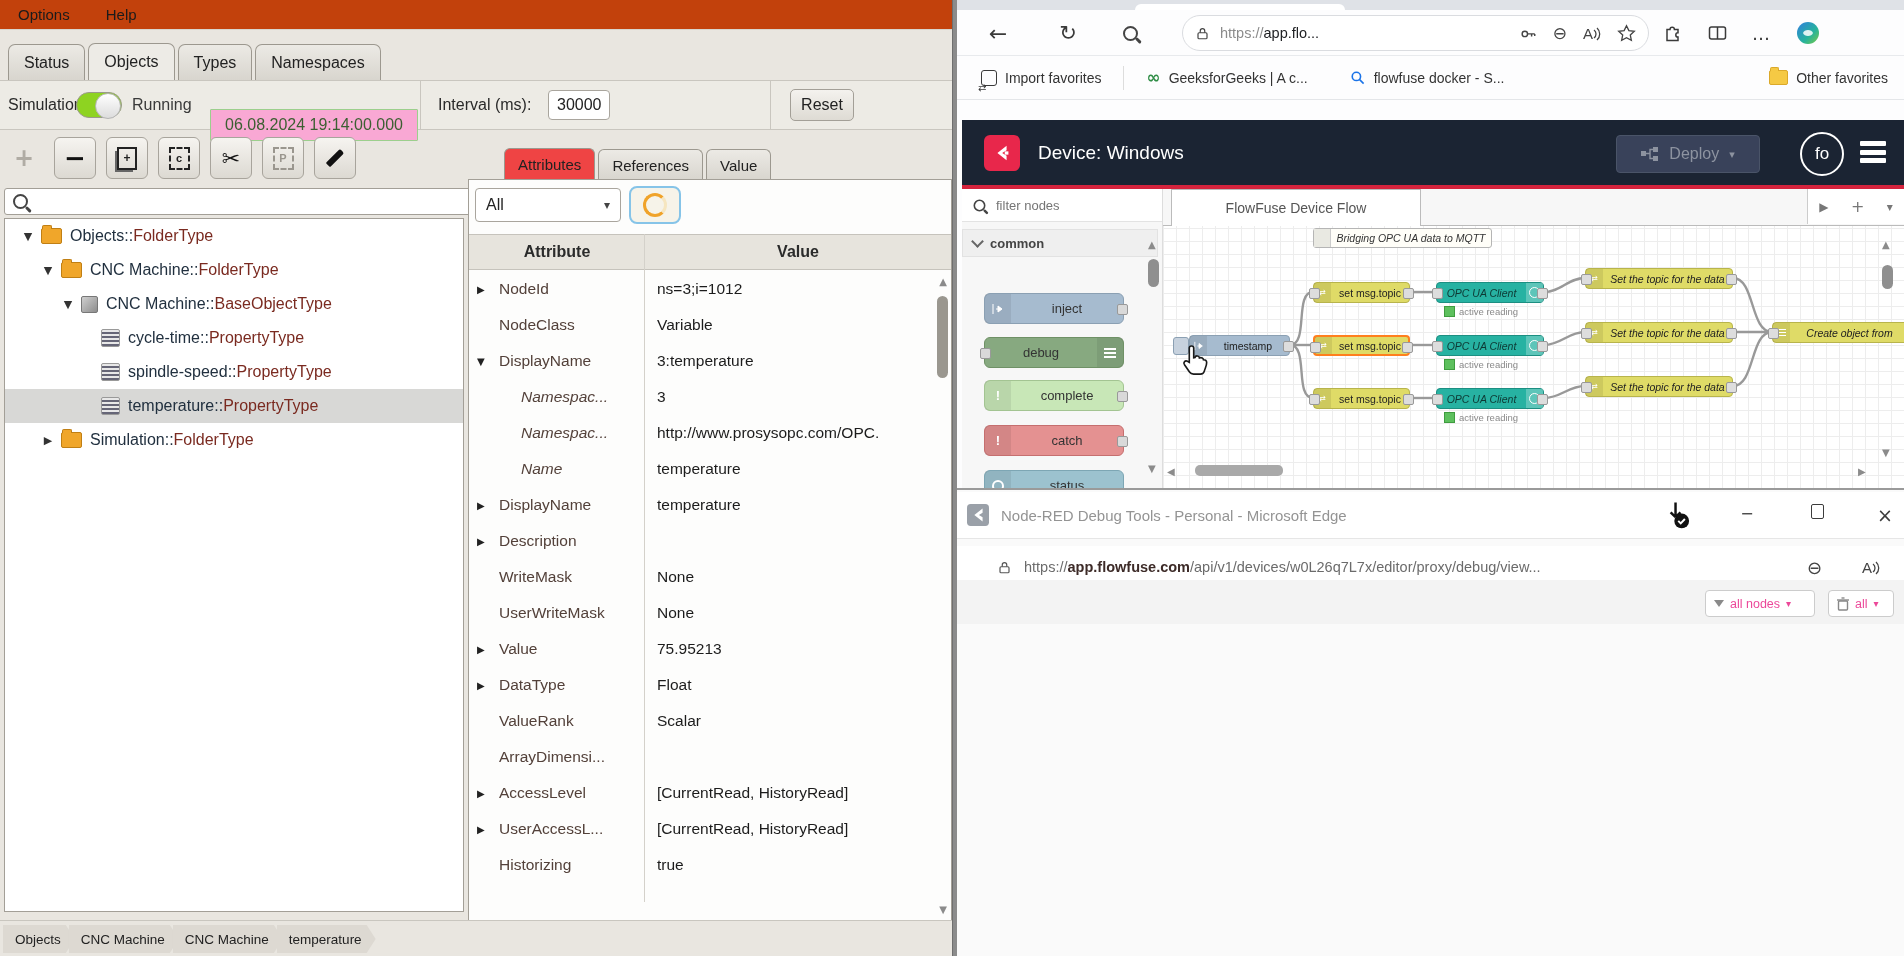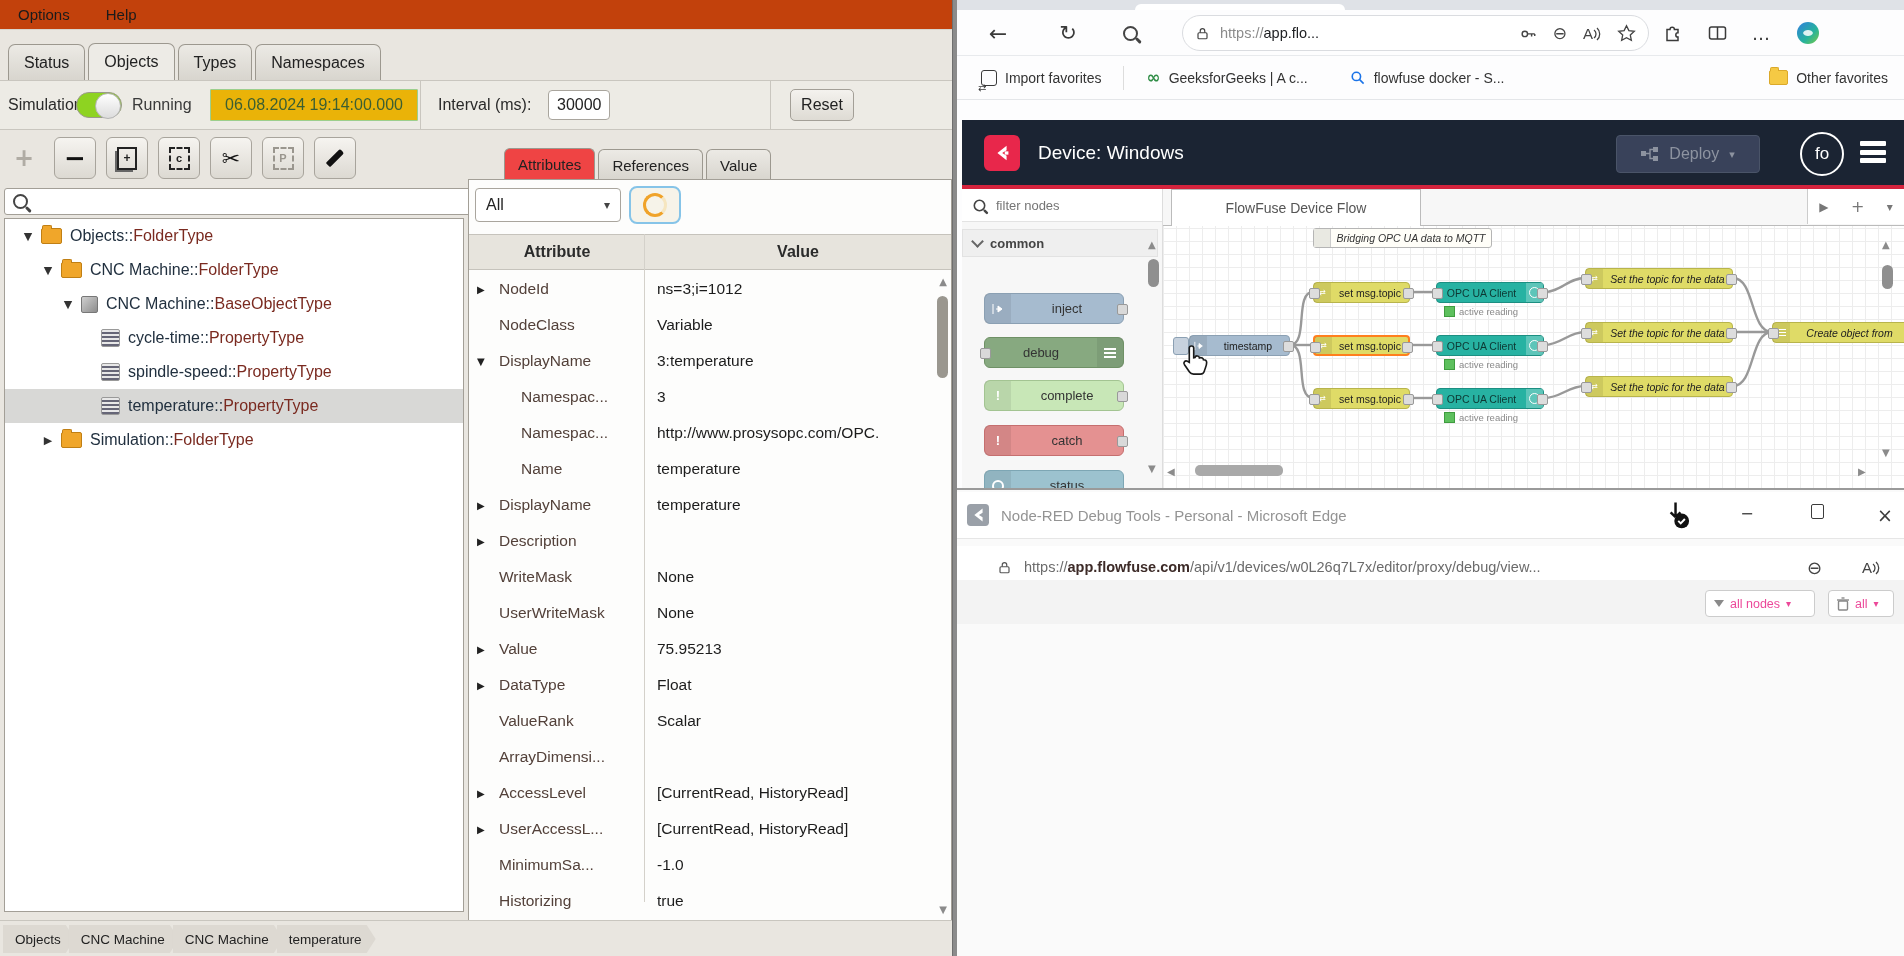--- a/index.html
+++ b/index.html
@@ -16,22 +16,22 @@
   .opc-tabs{left:8px;top:38px;height:42px;display:flex;align-items:flex-end;gap:3px;}
   .opc-tab{padding:9px 15px 8px;background:linear-gradient(#eceae5,#d8d5ce);border:1px solid #9c988f;
            border-bottom:none;border-radius:7px 7px 0 0;font-size:16px;color:#222;cursor:default;}
   .opc-tab.active{background:#edebe6;padding-bottom:10px;margin-bottom:-1px;}
   .opc-simbar{left:0;top:80px;width:100%;height:50px;background:#edebe5;
               border-top:1px solid #c9c6bf;border-bottom:1px solid #c9c6bf;}
   .simlabel{font-size:16px;color:#2a2a2a;}
   .toggle{width:46px;height:26px;border-radius:13px;background:#8ed321;border:1px solid #9a9a8a;position:relative;}
   .toggle .knob{position:absolute;right:0px;top:0px;width:24px;height:24px;border-radius:50%;
                 background:linear-gradient(#fff,#dcdcdc);border:1px solid #b5b5b5;}
-  .timepill{background:#eab308;border:1px solid #9ccf8d;border-radius:1px;height:32px;
-            display:flex;align-items:center;padding:0 14px;font-size:16px;color:#3c5f32;}
+  .timepill{background:#f9a8d4;border:1px solid #9ccf8d;border-radius:1px;height:32px;
+            display:flex;align-items:center;padding:0 14px;font-size:16px;color:#3c5f32;margin-top:20px;}
   .vline{width:1px;background:#c9c6bf;top:81px;height:48px;}
   .numinput{background:#fff;border:1px solid #a9a59d;border-radius:4px;height:30px;font-size:16px;
             color:#222;display:flex;align-items:center;padding:0 8px;}
   .opc-btn{background:linear-gradient(#f4f2ee,#dedbd4);border:1px solid #a39f97;border-radius:5px;
            height:32px;display:flex;align-items:center;justify-content:center;font-size:16px;padding:0 14px;}
   .tool{width:40px;height:40px;border-radius:6px;background:linear-gradient(#f6f4f0,#dcd9d2);
         border:1px solid #a8a49c;display:flex;align-items:center;justify-content:center;}
   .tool.flat{background:none;border:none;}
   .dashbox{width:17px;height:19px;border:2px dashed #222;font-size:11px;font-weight:bold;color:#222;
            display:flex;align-items:center;justify-content:center;}
@@ -67,21 +67,21 @@
   .dropdown{left:6px;top:8px;width:146px;height:34px;background:#fff;border:1px solid #a9a59d;border-radius:4px;
             display:flex;align-items:center;padding:0 10px;font-size:16px;justify-content:space-between;}
   .refreshbtn{left:160px;top:6px;width:52px;height:38px;border:2px solid #86c4e8;border-radius:8px;
               background:#f6f3e9;display:flex;align-items:center;justify-content:center;}
   .refresh-ring{width:18px;height:18px;border:3.5px solid #f0a32a;border-radius:50%;border-right-color:#f6e6c0;}
   .theader{left:0;top:54px;width:482px;height:36px;background:#e7e4dd;border-top:1px solid #c6c3bc;
            border-bottom:1px solid #c6c3bc;display:flex;font-weight:bold;font-size:16px;color:#2b2b2b;}
   .arow{height:36px;display:flex;align-items:center;font-size:15.5px;}
   .acaret{width:22px;padding-left:8px;font-size:10px;color:#222;}
   .aname{width:146px;color:#53413a;overflow:hidden;white-space:nowrap;}
-  .aname.ind{padding-left:22px;width:124px;}
+  .aname.ind{padding-left:22px;width:124px;font-style:italic;}
   .avalue{padding-left:12px;color:#1c1c1c;white-space:nowrap;overflow:hidden;flex:1;}
   .coldiv{left:175px;top:54px;width:1px;height:668px;background:#d4d1ca;}
   .sthumb{background:#9a978f;border-radius:6px;}
   .crumbbar{left:0;top:920px;width:952px;height:36px;background:#e9e6e0;border-top:1px solid #c9c6bf;}
   .crumb{height:28px;background:#ddd9d2;display:flex;align-items:center;font-size:13.5px;color:#222;
          padding:0 14px 0 12px;margin-right:-6px;filter:drop-shadow(1px 1px 1px #b3afa7);
          clip-path:polygon(0 0,calc(100% - 9px) 0,100% 50%,calc(100% - 9px) 100%,0 100%);}
   
   #divider{left:952px;top:0;width:5px;height:956px;background:#8b8b8b;border-left:1px solid #6f6f6f;}
   
@@ -137,21 +137,21 @@
   .ftab-controls{position:absolute;right:0;top:0;width:96px;height:35px;background:#fff;border-left:1px solid #ccc;
                  display:flex;align-items:center;justify-content:space-around;color:#777;font-size:12px;}
   .flow{position:absolute;left:0;top:36px;width:741px;height:263px;}
   .fnode{position:absolute;height:21px;border-radius:4px;border:1px solid;font-size:10.5px;color:#222;
          display:flex;align-items:center;box-sizing:border-box;white-space:nowrap;}
   .fnode .fi{width:17px;height:100%;background:rgba(0,0,0,0.08);display:flex;align-items:center;justify-content:center;
              color:#fff;font-size:9px;flex:0 0 auto;}
   .fnode .fl{flex:1;text-align:center;padding:0 4px;overflow:hidden;}
   .yellow{background:#dfdb67;border-color:#b8b44c;}
   .yellow.sel{border:2px solid #ff7f1e;}
-  .teal{background:#27b2a2;border-color:#1d8f82;color:#0d3833;}
+  .teal{background:#27b2a2;border-color:#1d8f82;color:#0d3833;font-style:italic;}
   .injectn{background:#a6bbcf;border-color:#8ba0b3;}
   .fport{position:absolute;width:9px;height:9px;background:#ddd;border:1px solid #999;border-radius:2px;top:5px;}
   .injbtn{position:absolute;width:14px;height:16px;background:#c7d2de;border:1px solid #8ba0b3;border-radius:3px;}
   .fstatus{position:absolute;display:flex;align-items:center;gap:4px;font-size:9.5px;color:#8a8a8a;}
   .sqgreen{width:9px;height:9px;background:#5dc05d;border:1px solid #3f9c3f;}
   .fcomment{position:absolute;height:18px;background:#fffef8;border:1px solid #b5b5b5;border-radius:3px;
             display:flex;align-items:center;font-size:10.5px;font-style:italic;color:#333;}
   .fcomment .ci{width:16px;height:100%;background:#e9e9e2;border-right:1px solid #ccc;}
   .scroll-el{position:absolute;color:#8b8b8b;font-size:10px;}
   .hthumb{position:absolute;background:#a9a9a9;border-radius:5px;}
@@ -359,25 +359,20 @@
           <span class="aname">AccessLevel</span>
           <span class="avalue">[CurrentRead, HistoryRead]</span>
         </div>
       <div class="arow">
           <span class="acaret g">▶</span>
           <span class="aname">UserAccessL...</span>
           <span class="avalue">[CurrentRead, HistoryRead]</span>
         </div>
       <div class="arow">
           <span class="acaret g"></span>
-          <span class="aname">MinimumSa...</span>
-          <span class="avalue">-1.0</span>
-        </div>
-      <div class="arow">
-          <span class="acaret g"></span>
           <span class="aname">Historizing</span>
           <span class="avalue">true</span>
         </div>
     </div>
 
     <div class="A g" style="right:4px;top:96px;color:#8b8b8b;font-size:10px">▲</div>
     <div class="A sthumb" style="right:3px;top:116px;width:11px;height:82px"></div>
     <div class="A g" style="right:4px;bottom:6px;color:#8b8b8b;font-size:10px">▼</div>
   </div>
 

